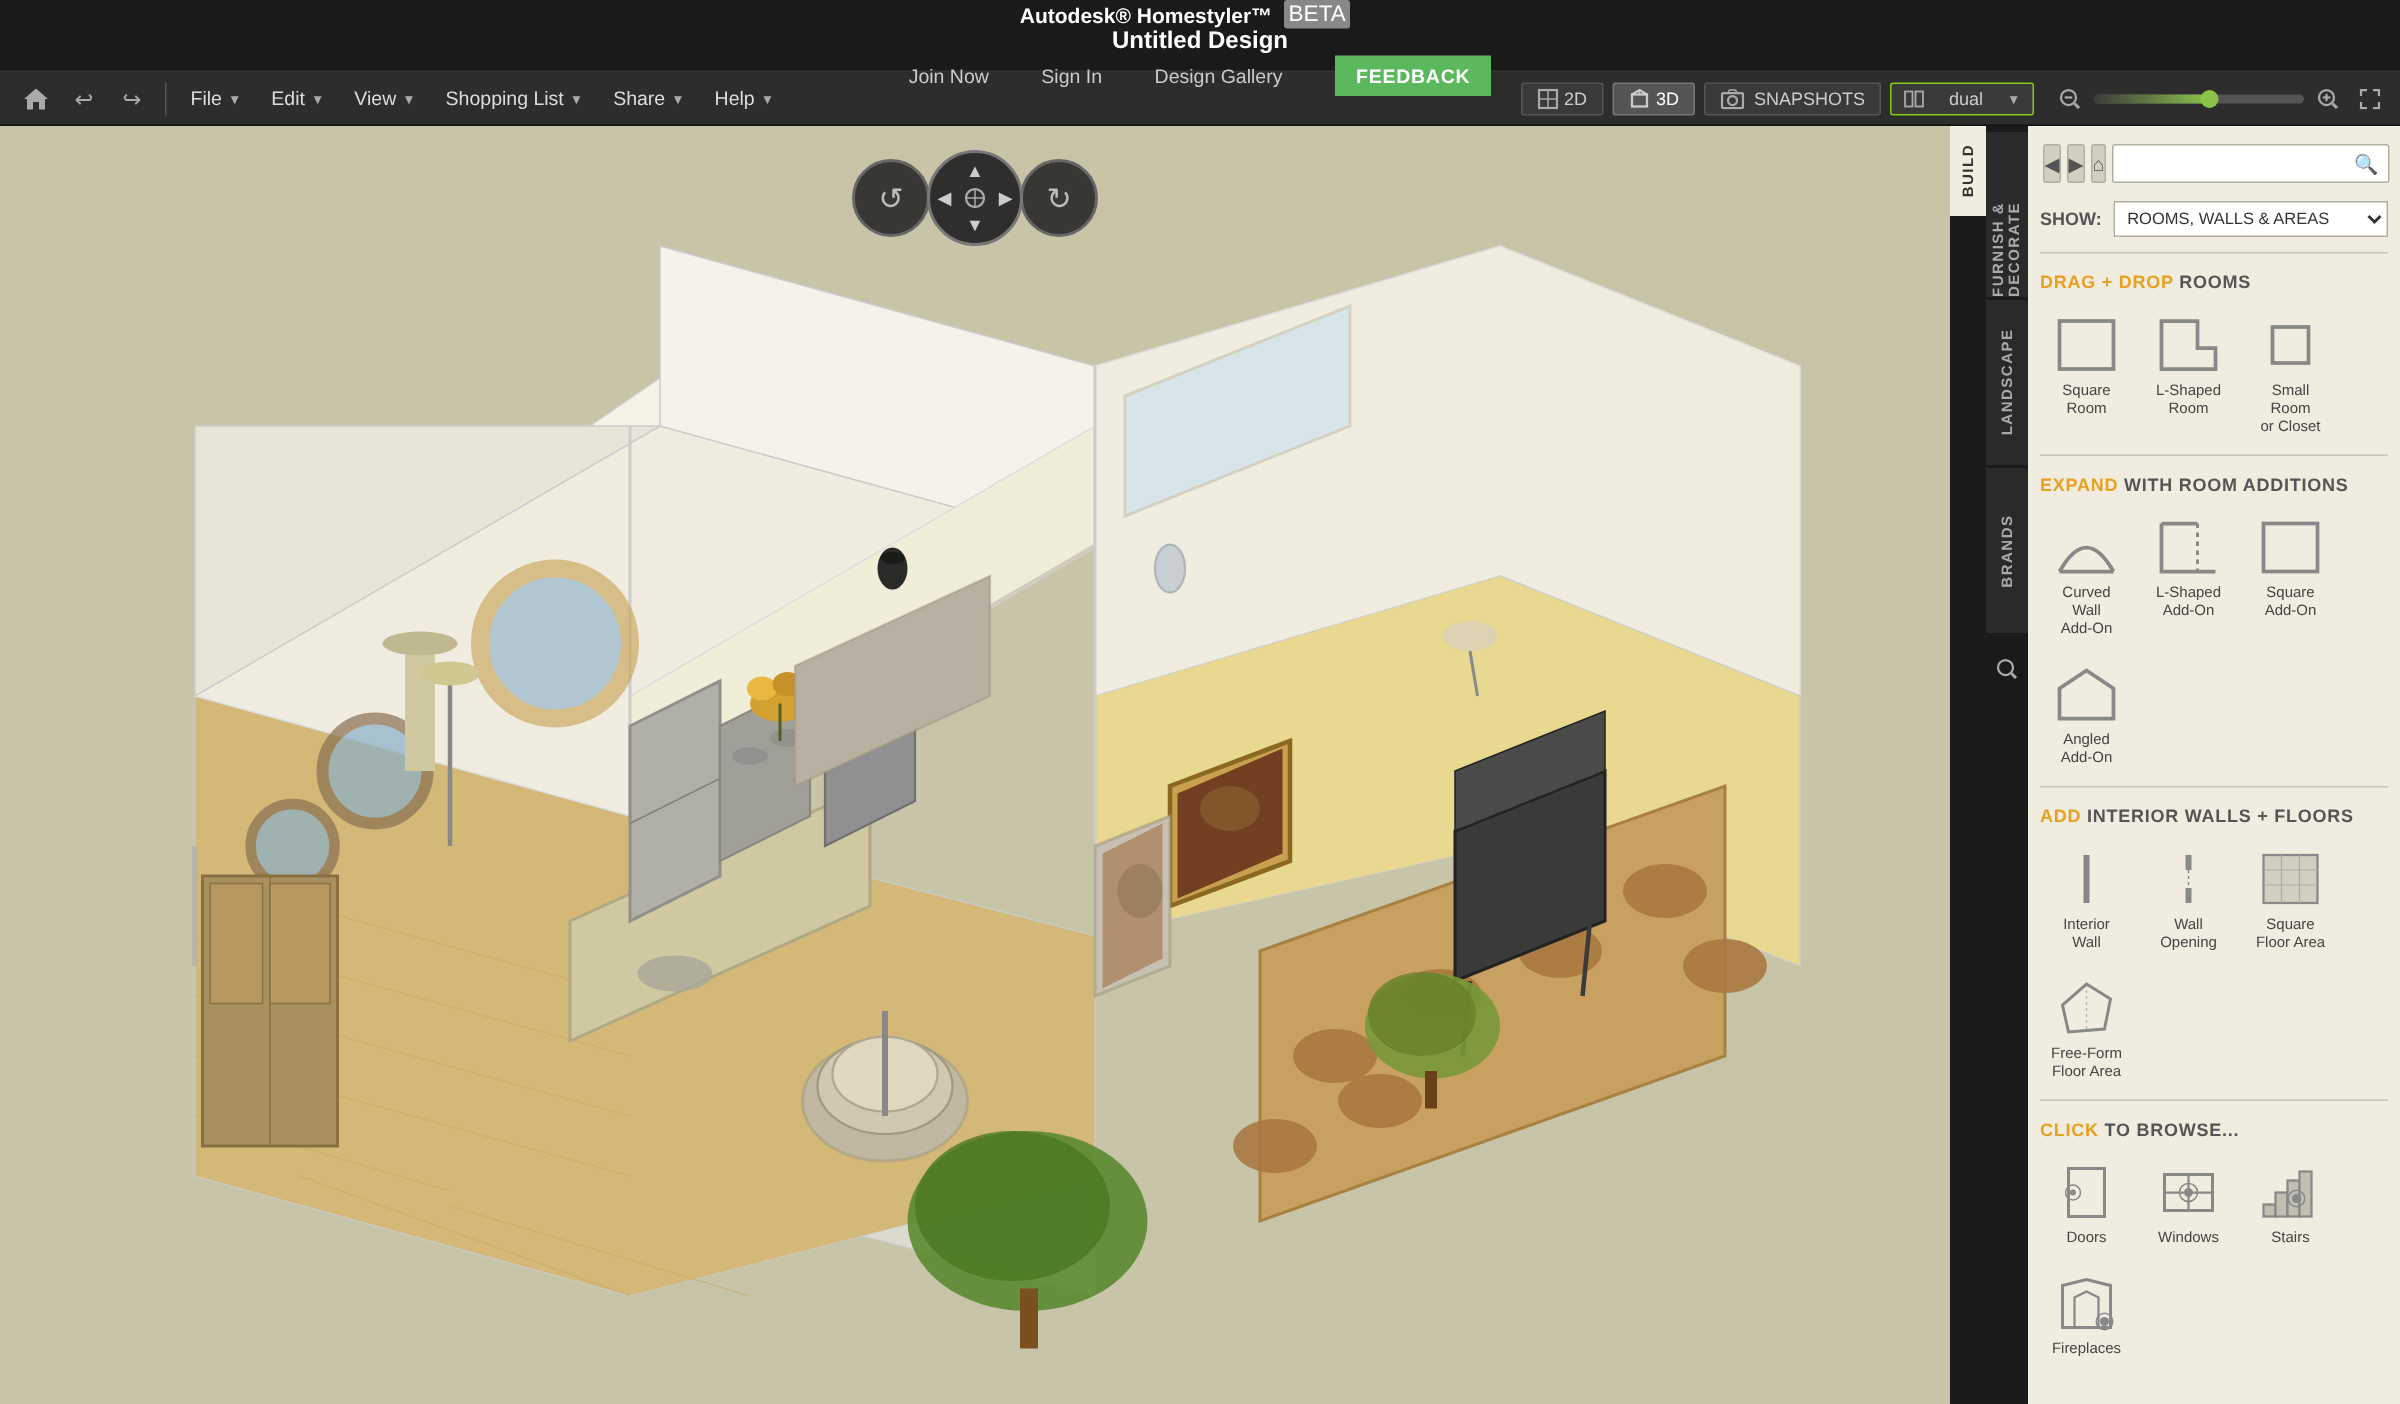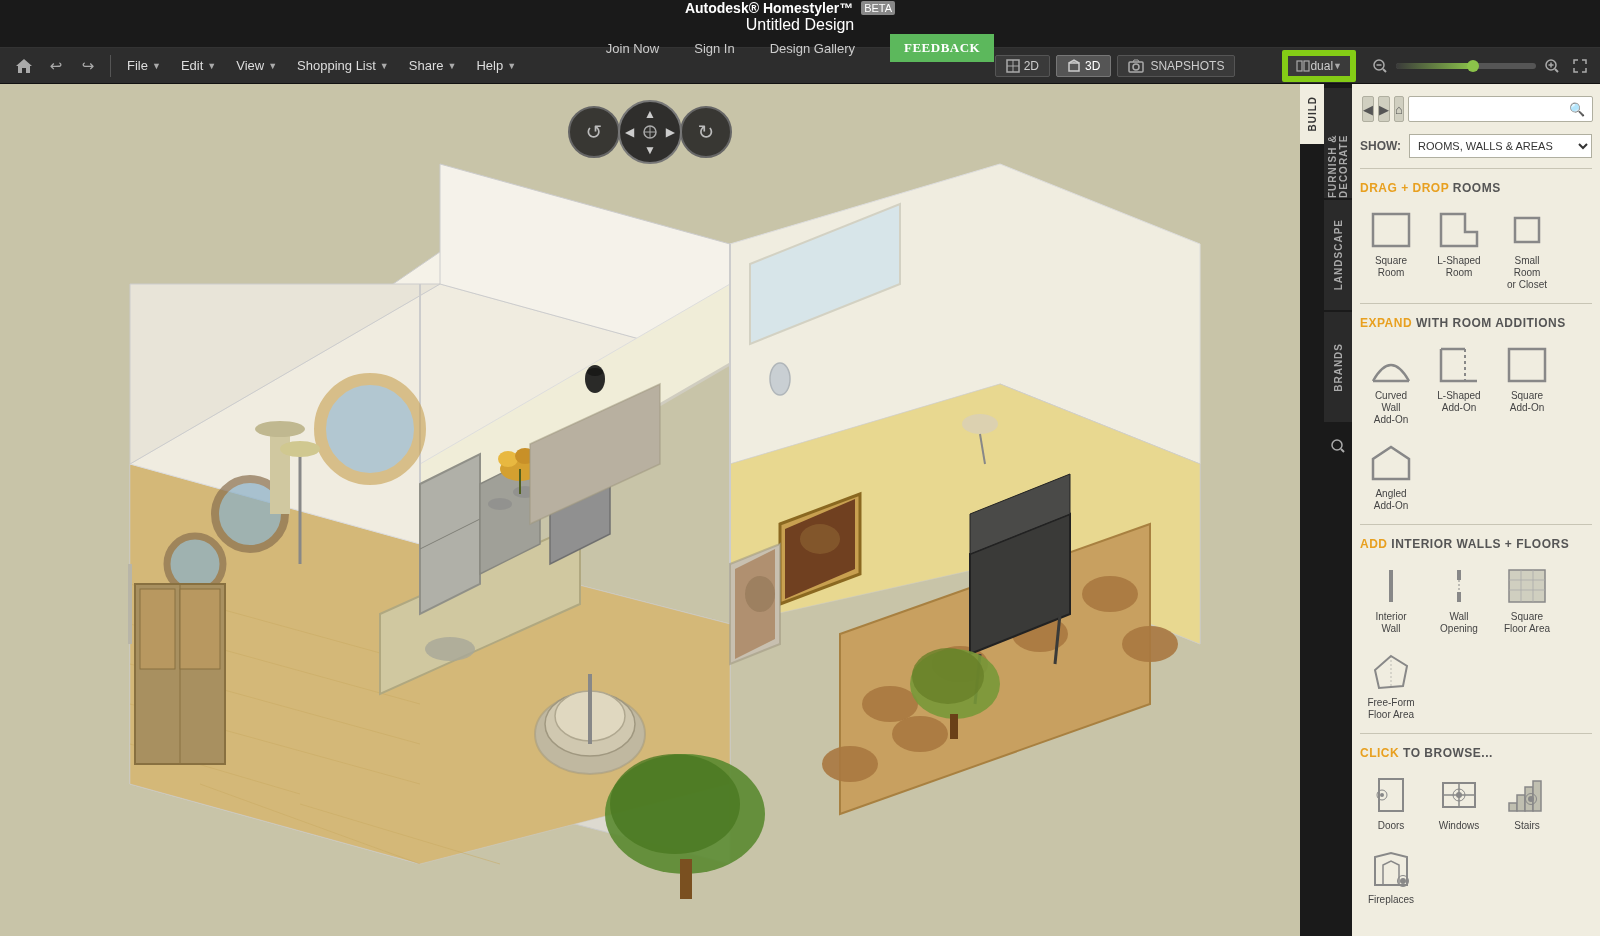--- a/index.html
+++ b/index.html
@@ -28,21 +28,21 @@
     }
     #top-bar .divider {
       width: 1px;
       height: 28px;
       background: #555;
       margin: 0 14px;
     }
     #top-bar .design-title {
       font-size: 16px;
       color: #fff;
-      font-weight: normal;
+      font-weight: bold;
     }
     #top-bar .spacer { flex: 1; }
     #top-bar .top-links {
       display: flex;
       gap: 35px;
       align-items: center;
       font-size: 13px;
       color: #ccc;
     }
     #top-bar .top-links a {
@@ -52,21 +52,20 @@
     }
     #feedback-btn {
       background: #5cb85c;
       color: #fff;
       border: none;
       padding: 6px 14px;
       font-size: 13px;
       font-weight: bold;
       cursor: pointer;
       letter-spacing: 0.5px;
-      font-family: Liberation Serif, serif;
     }
 
     
     #menu-bar {
       height: 36px;
       background: #2d2d2d;
       display: flex;
       align-items: center;
       padding: 0 8px;
       gap: 0;
@@ -131,29 +130,28 @@
       background: #3a3a3a;
       border: 1px solid #555;
       border-radius: 2px;
       cursor: pointer;
       font-size: 12px;
       color: #ccc;
     }
     .dual-btn {
       display: flex;
       align-items: center;
-      gap: 0;
+      gap: 16px;
       padding: 3px 8px;
       background: #3a3a3a;
-      border: 6px solid #84cc16;
+      border: 1px solid #84cc16;
       border-radius: 2px;
       cursor: pointer;
       font-size: 12px;
       color: #ccc;
-      margin-left: 41px;
     }
 
     
     .zoom-bar {
       display: flex;
       align-items: center;
       gap: 4px;
     }
     .zoom-icon {
       width: 24px;
@@ -397,21 +395,21 @@
     .panel-content::-webkit-scrollbar { width: 6px; }
     .panel-content::-webkit-scrollbar-track { background: #e0ddd0; }
     .panel-content::-webkit-scrollbar-thumb { background: #b0afa0; border-radius: 3px; }
   </style>
 </head>
 <body>
 
 <div id="top-bar">
   <div class="logo">
     <span class="logo-text">Autodesk® Homestyler™</span>
-    <span style="font-size:11px;background:#888;color:#fff;padding:1px 3px;border-radius:2px;margin-left:2px;">BETA</span>
+    <span style="font-size:15px;background:#888;color:#fff;padding:1px 3px;border-radius:2px;margin-left:2px;">BETA</span>
   </div>
   <div class="divider"></div>
   <span class="design-title">Untitled Design</span>
   <div class="spacer"></div>
   <div class="top-links">
     <a>Join Now</a>
     <a>Sign In</a>
     <a>Design Gallery</a>
     <button id="feedback-btn">FEEDBACK</button>
   </div>

